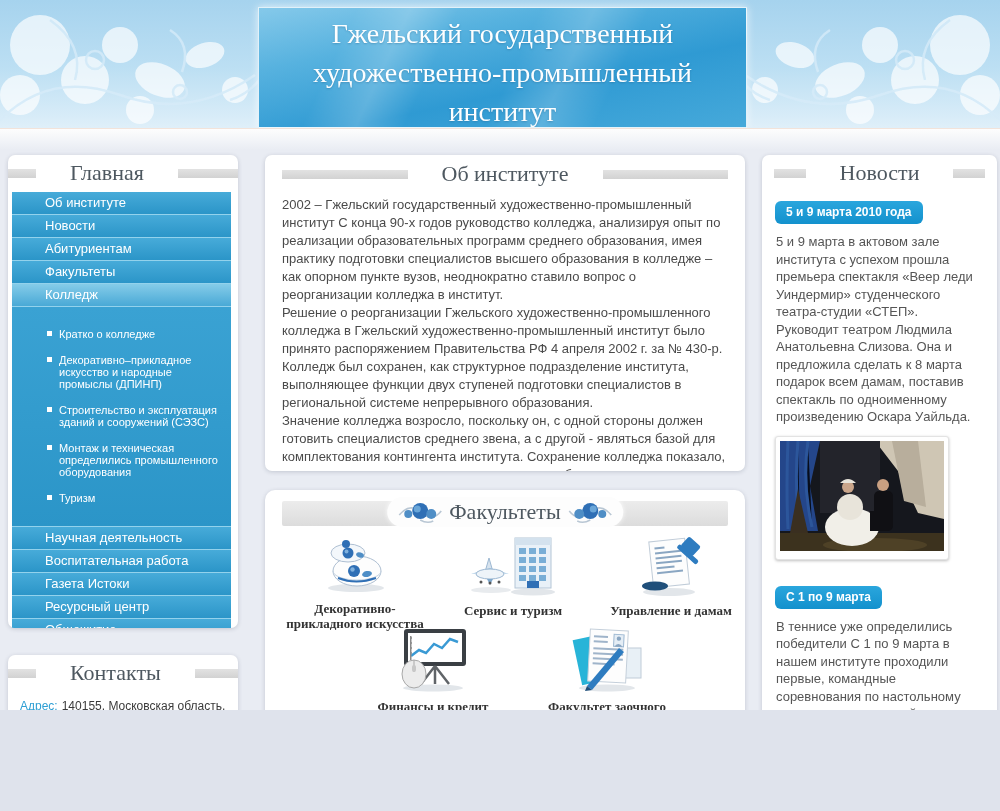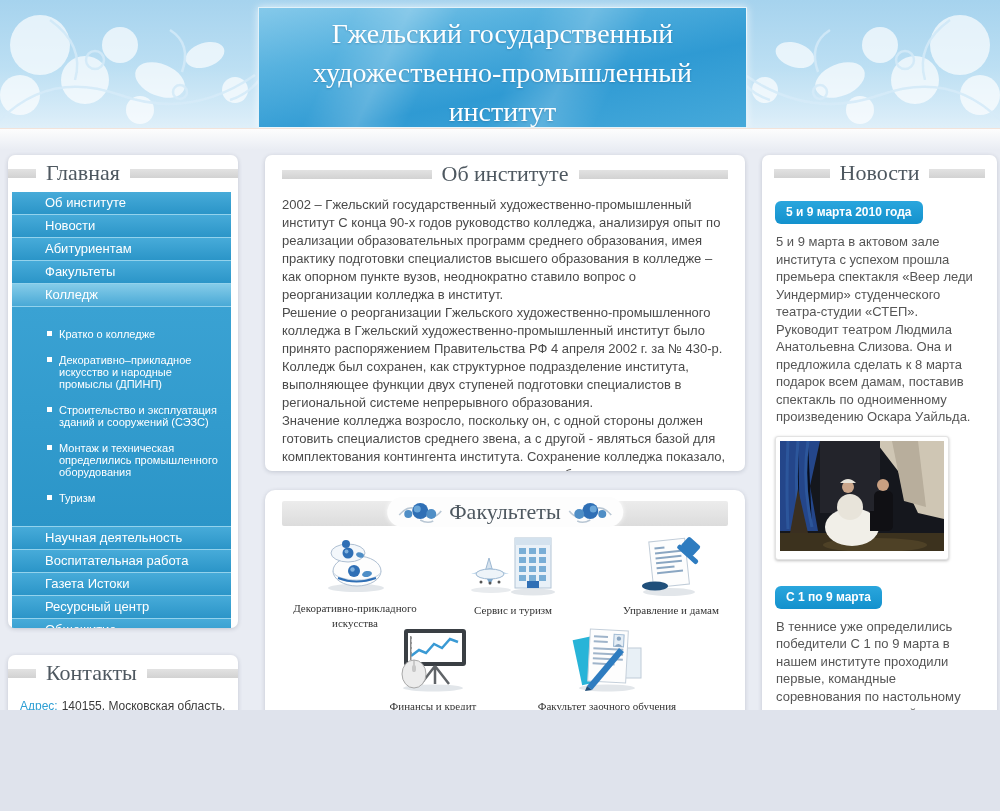--- a/index.html
+++ b/index.html
@@ -21,21 +21,21 @@
   .site-title { position:relative; z-index:2; padding:6px 12px 0; text-align:center;
     font-family:"Liberation Serif", serif; font-size:28px; line-height:39px; color:#fdfeff;
     text-shadow:0 1px 2px rgba(30,90,130,.35); }
   .header-strip { position:absolute; left:0; top:128px; width:1000px; height:22px;
     border-top:1px solid #f2e3da;
     background:linear-gradient(180deg,#fdfdfd 0%,#f2f4f8 55%,#e9ecf3 100%); }
 
   
   .card { position:absolute; background:#fff; border-radius:7px;
     box-shadow:0 1px 4px rgba(60,70,90,.22); overflow:hidden; }
-  .sec-head { display:flex; align-items:center; height:34px; padding:2px 0 0; }
+  .sec-head { display:flex; align-items:center; height:34px; padding:2px 0 0;gap:24px; }
   .sec-head .hbar { height:9px; background:linear-gradient(180deg,#e2e2e2,#d2d2d2); }
   .sec-head .htxt { font-family:"Liberation Serif", serif; font-size:22px; color:#4e5860;
     padding:0 10px; white-space:nowrap; }
   .hbar.fixed28 { width:28px; }
   .hbar.grow { flex:1; }
 
   
   .left-card  { left:8px; top:155px; width:230px; height:473px; }
   .menu { margin:3px 7px 0 4px; background:#2f9ecf; }
   .menu-item { display:block; height:23px; line-height:22px; padding-left:33px;
@@ -63,22 +63,22 @@
 
   
   .fac-card { left:265px; top:490px; width:480px; height:248px; border-radius:10px; }
   .fac-head { position:relative; margin:11px 17px 0; height:25px;
     background:linear-gradient(180deg,#ececec,#dcdcdc); border-radius:2px; }
   .fac-pill { position:absolute; left:50%; top:-4px; transform:translateX(-50%);
     display:flex; align-items:center; background:#fdfdfd; border-radius:16px;
     padding:2px 10px; box-shadow:0 0 5px rgba(255,255,255,.9); }
   .fac-pill .htxt { font-family:"Liberation Serif", serif; font-size:22px; color:#4e5860; padding:0 6px; }
   .fac-item { position:absolute; width:152px; text-align:center; cursor:pointer; }
-  .fac-label { margin-top:3px; font-family:"Liberation Serif", serif; font-weight:normal;
-    font-size:11px; line-height:15px; color:#333; }
+  .fac-label { margin-top:3px; font-family:"Liberation Serif", serif; font-weight:bold;
+    font-size:13px; line-height:15px; color:#333; }
 
   
   .news-col { left:762px; top:155px; width:235px; height:656px; border-radius:7px 7px 0 0; }
   .news-badge { display:inline-block; margin:12px 0 9px 13px; padding:4px 11px 5px;
     background:linear-gradient(180deg,#2aa6dd,#1391cd); color:#fff; font-size:12px; font-weight:bold;border-radius:6px; }
   .news-text { padding:0 14px; font-size:13px; line-height:17.5px; color:#555; }
   .news-photo { display:block; margin:10px 0 14px 13px; background:#fff; padding:4px;
     border:1px solid #e3e3e3; border-radius:3px; box-shadow:0 1px 3px rgba(0,0,0,.25); }
 </style>
 </head>

